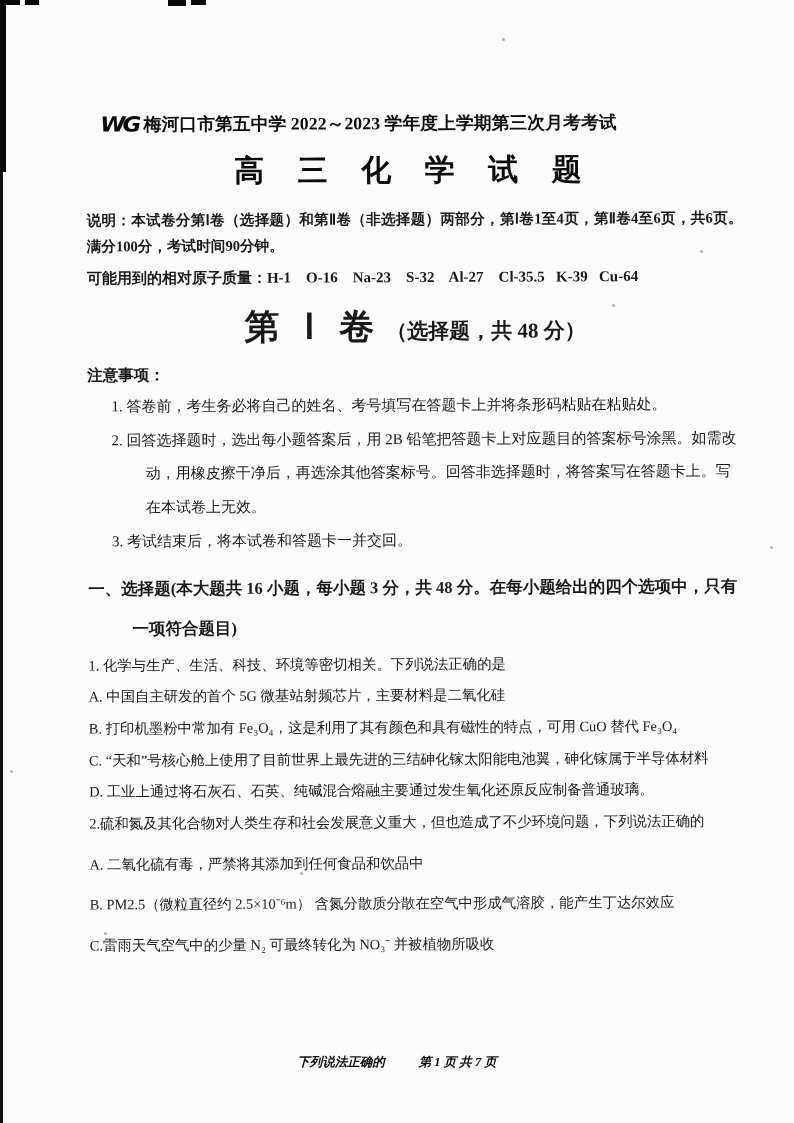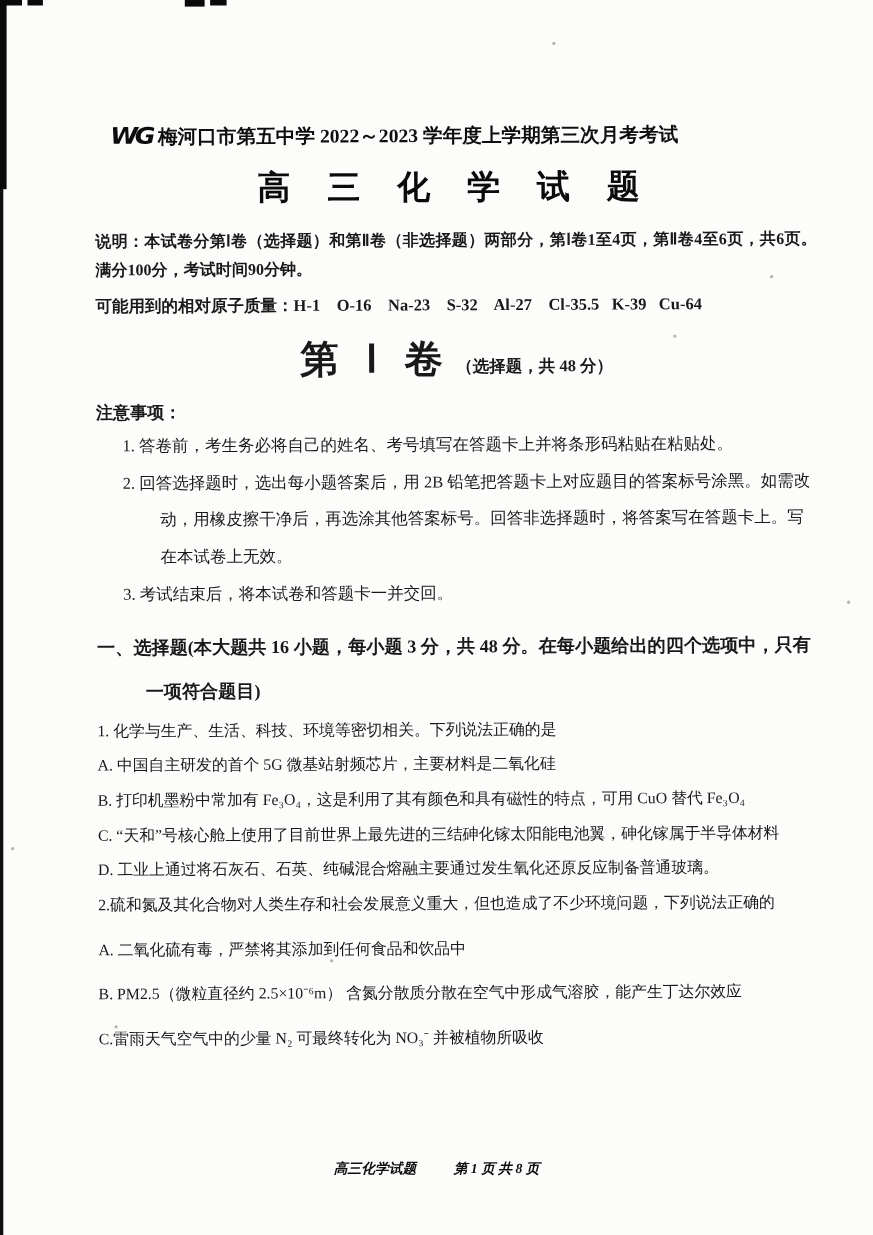--- a/index.html
+++ b/index.html
@@ -45,21 +45,21 @@
     font-size:14.6px; font-weight:600; line-height:1.78;
     text-align:justify;
   }
   .atomic {
     margin-top:9px;
     font-size:15px; font-weight:bold;
     white-space:pre-wrap;
   }
   .vol-heading { margin-top:16px; text-align:center; }
   .vol-title  { font-size:35px; font-weight:bold; letter-spacing:8px; }
-  .vol-sub    { font-size:15px; font-weight:bold; }
+  .vol-sub    { font-size:21px; font-weight:bold; }
   .notes-title { margin-top:14px; font-size:15.5px; font-weight:bold; }
   .notes { margin-top:4px; margin-left:24px; font-size:15px; }
   .note  { padding-left:34px; text-indent:-34px; line-height:2.25; }
   .part-heading {
     margin-top:10px;
     font-size:16.5px; font-weight:bold; line-height:2.45;
     padding-left:44px; text-indent:-44px;
   }
   .question { font-size:14.4px; }
   .q-stem  { line-height:2.2; }
@@ -132,16 +132,16 @@
     <div class="question q2">
       <div class="q-stem">2.硫和氮及其化合物对人类生存和社会发展意义重大，但也造成了不少环境问题，下列说法正确的</div>
       <div class="option">A. 二氧化硫有毒，严禁将其添加到任何食品和饮品中</div>
       <div class="option">B. PM2.5（微粒直径约 2.5×10⁻⁶m） 含氮分散质分散在空气中形成气溶胶，能产生丁达尔效应</div>
       <div class="option">C.雷雨天气空气中的少量 N₂ 可最终转化为 NO₃⁻ 并被植物所吸收</div>
     </div>
 
   </div>
 
   <div class="footer">
-    <span>高三化学试题</span><span class="gap"></span><span>第 1 页 共 8 页</span>
+    <span>下列说法正确的</span><span class="gap"></span><span>第 1 页 共 7 页</span>
   </div>
 
 </div>
 
 </body></html>

